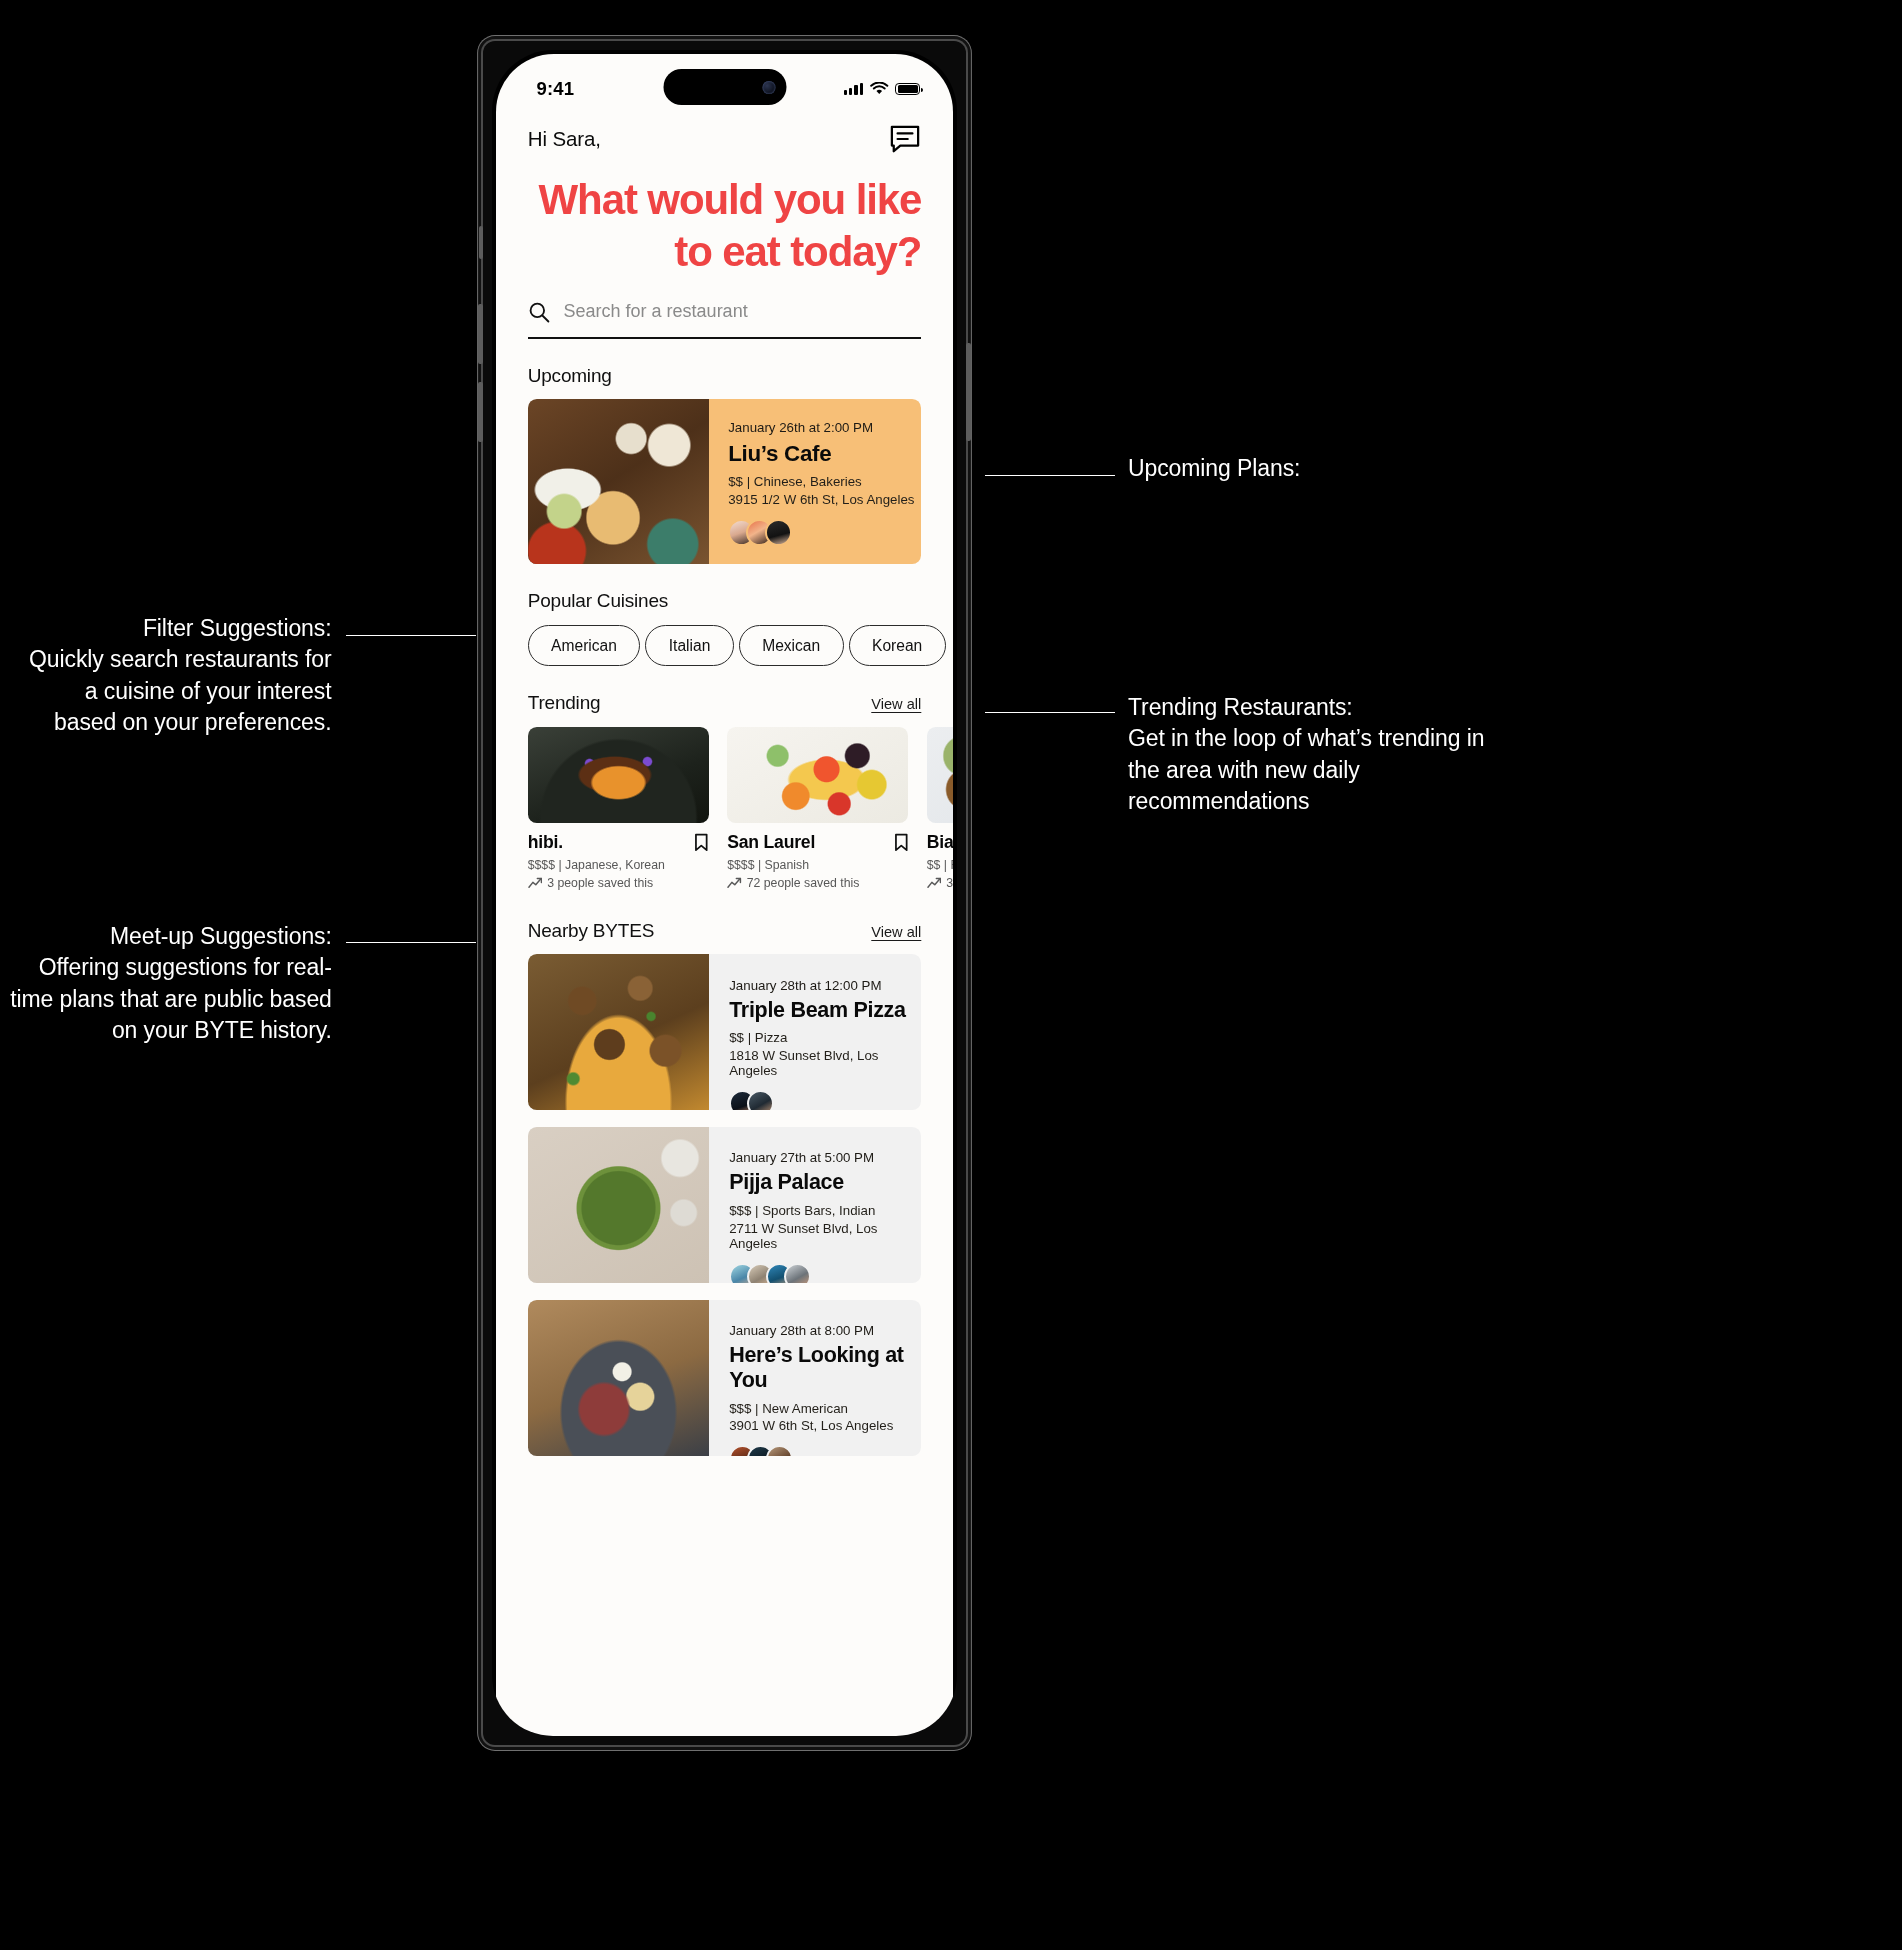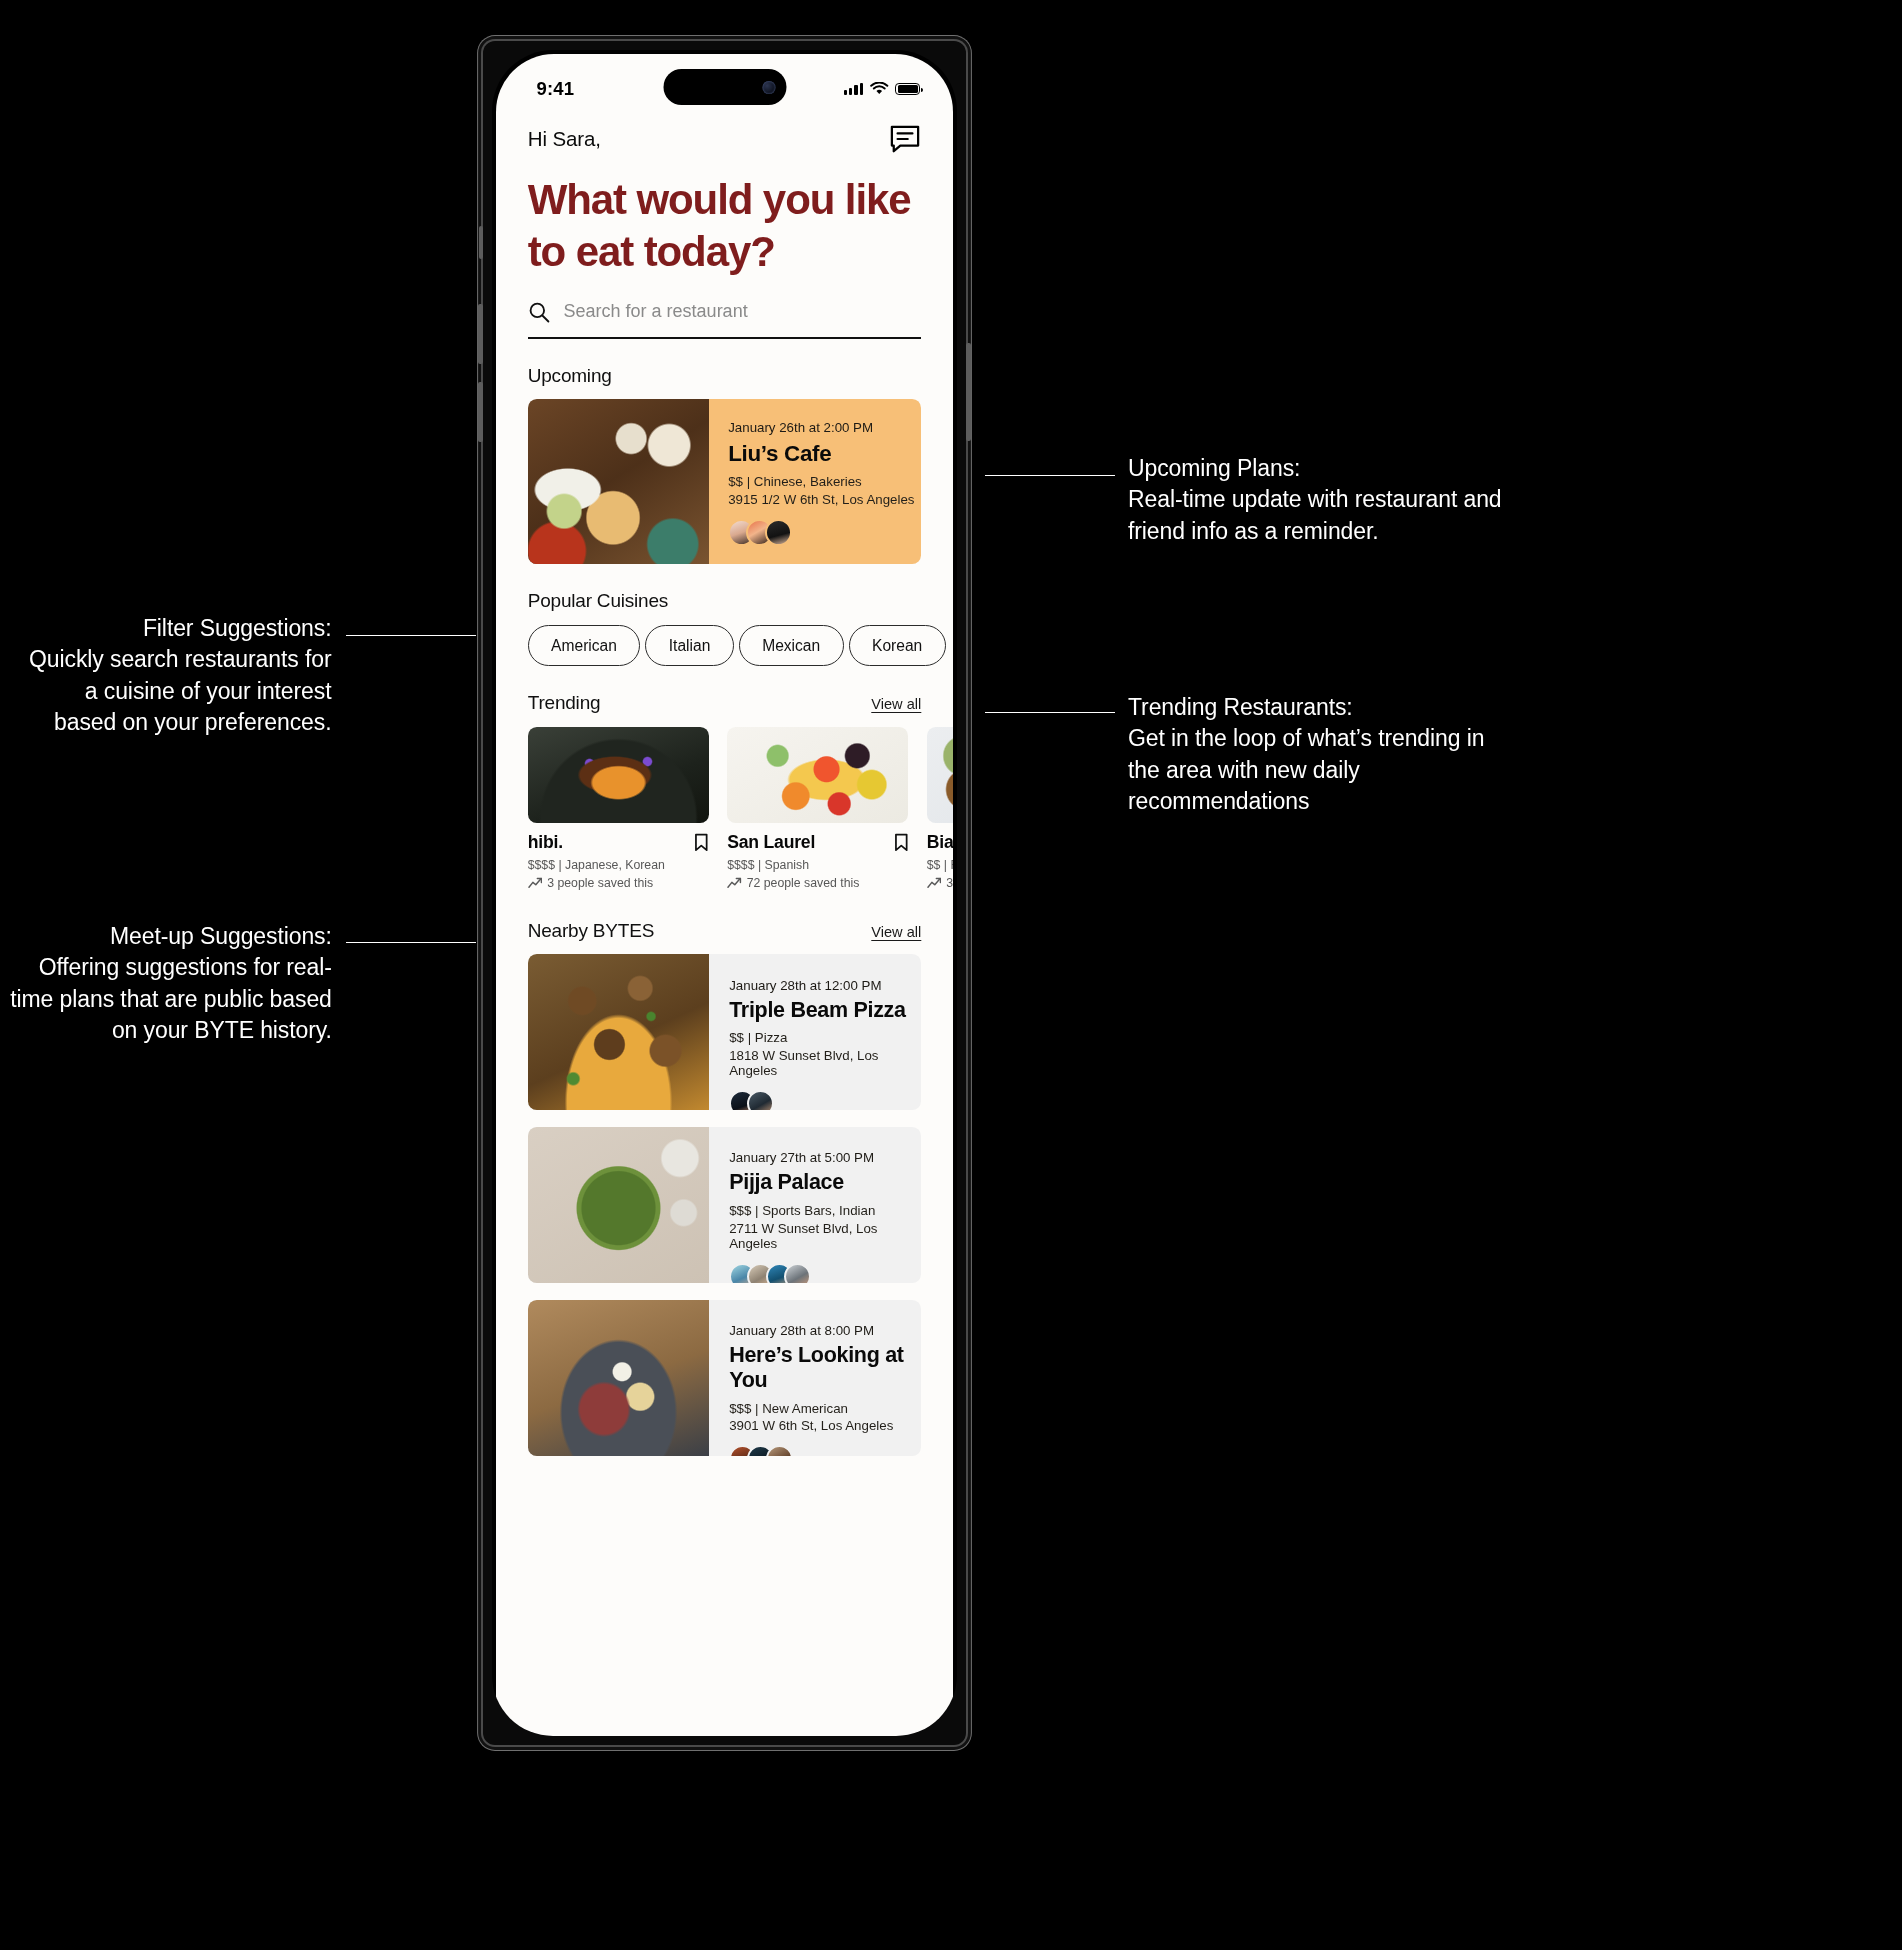--- a/index.html
+++ b/index.html
@@ -89,21 +89,21 @@
     margin-top: 13.7px;
   }
   .greet {
     font-size: 20.5px; color: #0c0c0c; font-weight: 400; letter-spacing: -0.1px;
   }
   .chat-icon { width: 32px; height: 30px; cursor: pointer; }
 
   h1.headline {
     margin-top: 19.5px;
     font-size: 42px; line-height: 1.24;
-    font-weight: 700; color: #7f1d1d; letter-spacing: -1.1px;
+    font-weight: 700; color: #ef4444; letter-spacing: -1.1px; text-align: right;
   }
 
   .search-wrap {
     margin-top: 21.5px; display: flex; align-items: center; gap: 13.7px;
     border-bottom: 2.3px solid #111; padding-bottom: 12.7px;
   }
   .search-input {
     border: none; outline: none; background: transparent;
     font-family: "Liberation Sans", sans-serif;
     font-size: 18px; color: #1b1b1b; width: 100%;
@@ -272,21 +272,20 @@
 
 <div class="stage">
 
   <div class="leader" style="left:985px; top:475px; width:130px;"></div>
   <div class="leader" style="left:985px; top:712px; width:130px;"></div>
   <div class="leader" style="left:346px; top:635px; width:130px;"></div>
   <div class="leader" style="left:346px; top:942px; width:130px;"></div>
 
   <div class="anno anno-right" style="left:1128px; top:453px; width:410px;">
     <div>Upcoming Plans:</div>
-    <div>Real-time update with restaurant and friend info as a reminder.</div>
   </div>
 
   <div class="anno anno-left" style="left:19.5px; top:613px; width:312px;">
     <div>Filter Suggestions:</div>
     <div>Quickly search restaurants for a cuisine of your interest based on your preferences.</div>
   </div>
 
   <div class="anno anno-right" style="left:1128px; top:692px; width:390px;">
     <div>Trending Restaurants:</div>
     <div>Get in the loop of what’s trending in the area with new daily recommendations</div>

